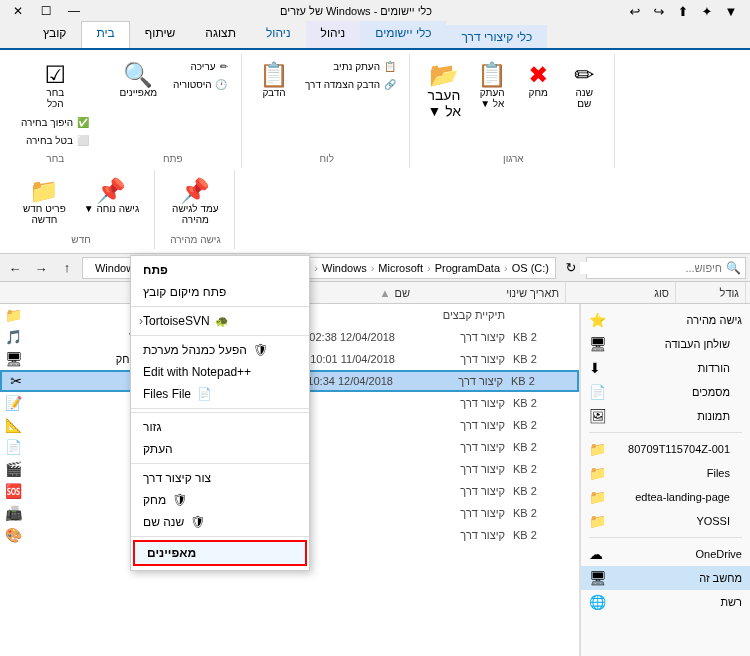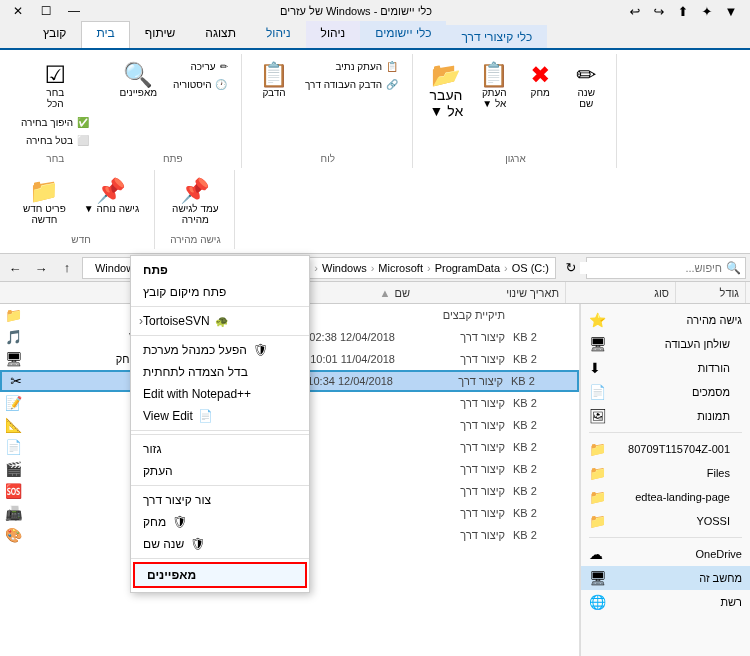--- a/index.html
+++ b/index.html
@@ -389,21 +389,21 @@
         <span class="icon">📋</span>
         <span style="font-size:10px;">הדבק</span>
       </div>
       <div style="display:flex;flex-direction:column;gap:1px;">
         <div class="ribbon-btn-small" style="font-size:10px;">
             <span>📋</span>
             <span>העתק נתיב</span>
           </div>
         <div class="ribbon-btn-small" style="font-size:10px;">
             <span>🔗</span>
-            <span>הדבק העבודה דרך</span>
+            <span>הדבק הצמדה דרך</span>
           </div>
       </div>
     </div>
     <div class="ribbon-group-label">לוח</div>
   </div>
 
   <div class="ribbon-group">
     <div style="display:flex;gap:2px;flex-direction:row-reverse;">
       <div class="ribbon-btn-large">
         <span class="icon">📂</span>
@@ -659,27 +659,24 @@
   <div class="cm-item cm-has-submenu">
     <span>TortoiseSVN</span>
     <span style="margin-right:auto; font-size:11px;">🐢</span>
   </div>
   <div class="cm-separator"></div>
   <div class="cm-item">
     <span>הפעל כמנהל מערכת</span>
     <span style="margin-right:auto;">🛡</span>
   </div>
   <div class="cm-item">
-    <span>בדל הצמדה לתחתית</span>
-  </div>
-  <div class="cm-item">
     <span>++Edit with Notepad</span>
   </div>
   <div class="cm-item">
-    <span>View Edit</span>
+    <span>Files File</span>
     <span style="margin-right:auto;">📄</span>
   </div>
   <div class="cm-separator"></div>
   <div class="cm-separator"></div>
   <div class="cm-item">
     <span>גזור</span>
   </div>
   <div class="cm-item">
     <span>העתק</span>
   </div>

